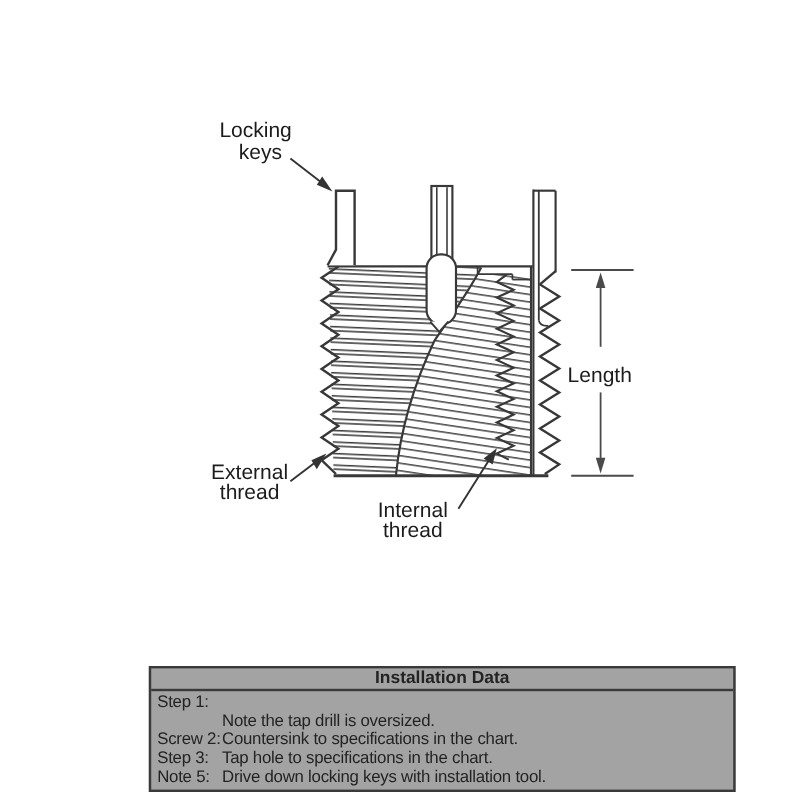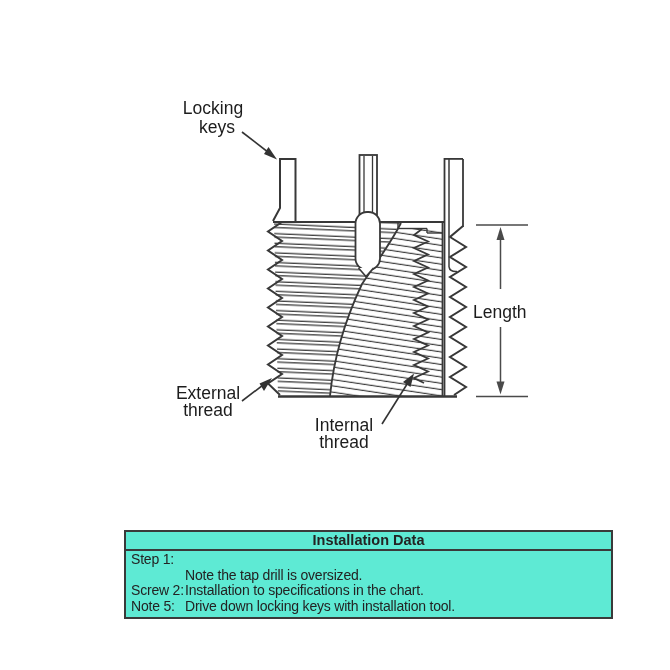--- a/index.html
+++ b/index.html
@@ -1,22 +1,22 @@
 <!DOCTYPE html>
 <html><head>
 <meta charset="utf-8">
 <style>
   html,body{margin:0;padding:0;background:#ffffff;}
   #page{position:relative;width:670px;height:670px;background:#ffffff;overflow:hidden;
         font-family:"Liberation Sans",sans-serif;margin-left:36px;}
   #diagram-svg{position:absolute;left:0;top:0;}
   .svg-label{font-family:"Liberation Sans",sans-serif;fill:#1c1c1c;}
 
-  .itable{position:absolute;left:88px;top:530px;width:489px;box-sizing:border-box;
-          border:2px solid #3a3a3a;background:#5eead4;color:#232323;}
+  .itable{position:absolute;left:88px;top:555px;width:489px;box-sizing:border-box;
+          border:2px solid #3a3a3a;background:#a3a3a3;color:#232323;}
   .ititle{height:17px;line-height:17px;border-bottom:2px solid #3a3a3a;
           text-align:center;font-weight:bold;font-size:14.5px;letter-spacing:0px;}
   .irows{padding:1px 0 2px 0;}
   .step-row{display:flex;padding-left:5px;font-size:14px;line-height:15.7px;
             letter-spacing:-0.2px;white-space:nowrap;}
   .step-label{flex:0 0 54px;font-weight:normal;}
   .step-text{flex:1;overflow:visible;}
 </style>
 </head>
 <body>
@@ -117,21 +117,25 @@
     <div class="irows">
       <div class="step-row">
         <span class="step-label">Step 1:</span>
       </div>
       <div class="step-row">
         <span class="step-label"></span>
         <span class="step-text">Note the tap drill is oversized.</span>
       </div>
       <div class="step-row">
         <span class="step-label">Screw 2:</span>
-        <span class="step-text">Installation to specifications in the chart.</span>
+        <span class="step-text">Countersink to specifications in the chart.</span>
+      </div>
+      <div class="step-row">
+        <span class="step-label">Step 3:</span>
+        <span class="step-text">Tap hole to specifications in the chart.</span>
       </div>
       <div class="step-row">
         <span class="step-label">Note 5:</span>
         <span class="step-text">Drive down locking keys with installation tool.</span>
       </div>
     </div>
   </div>
 
 </div>
 

